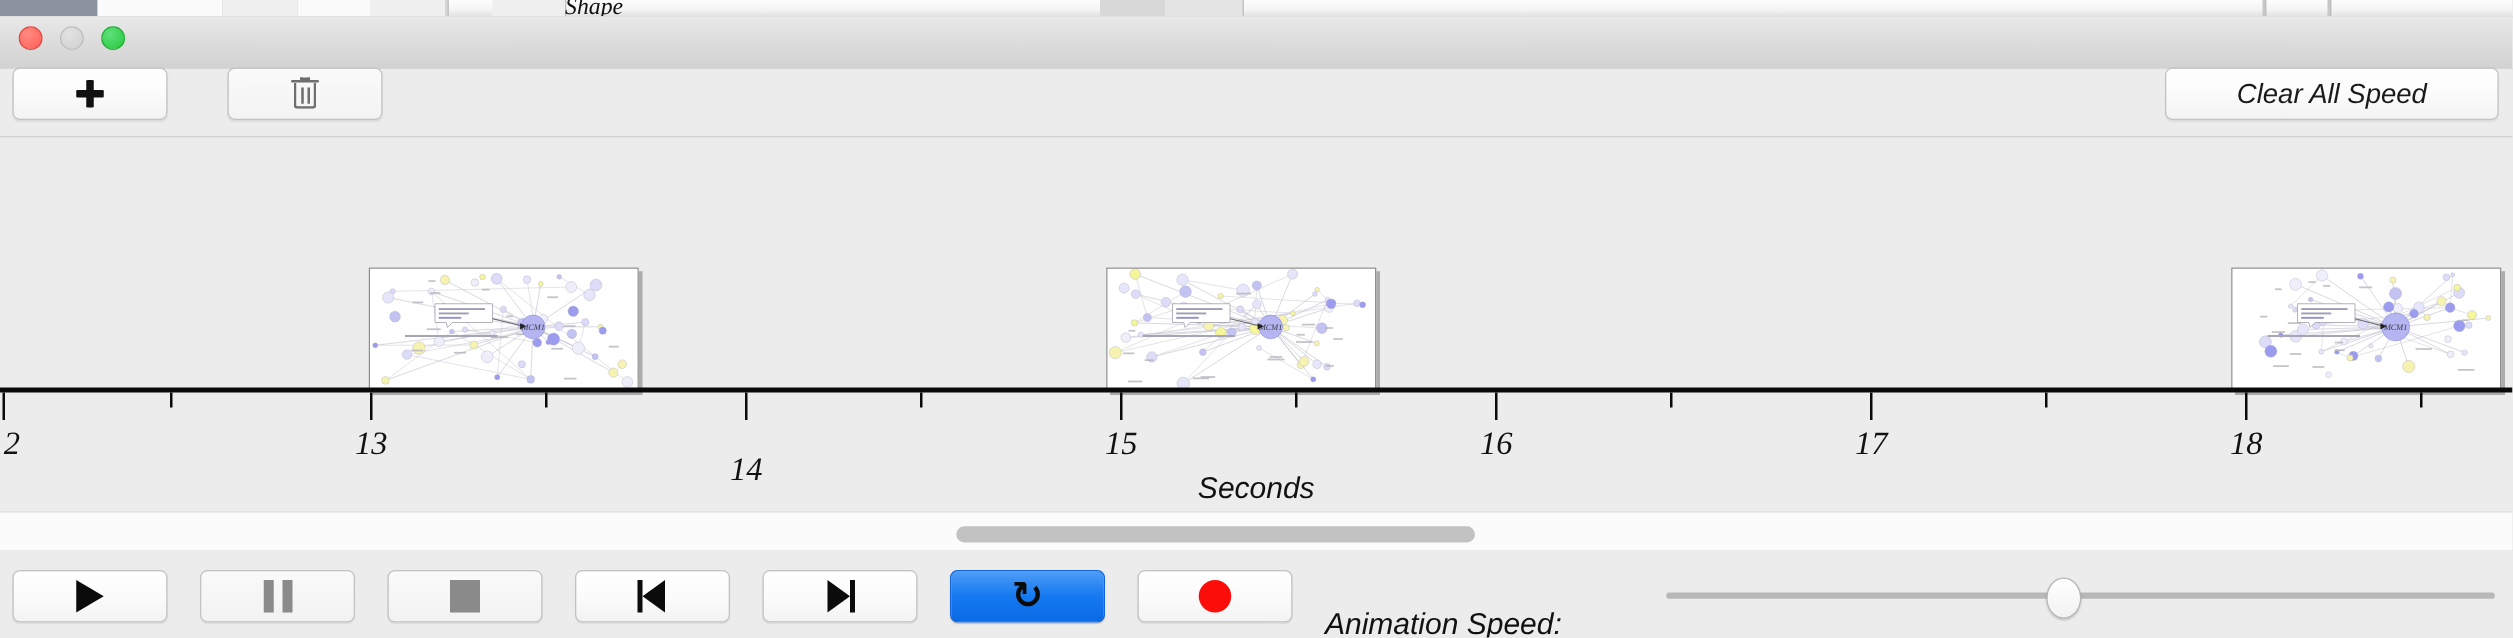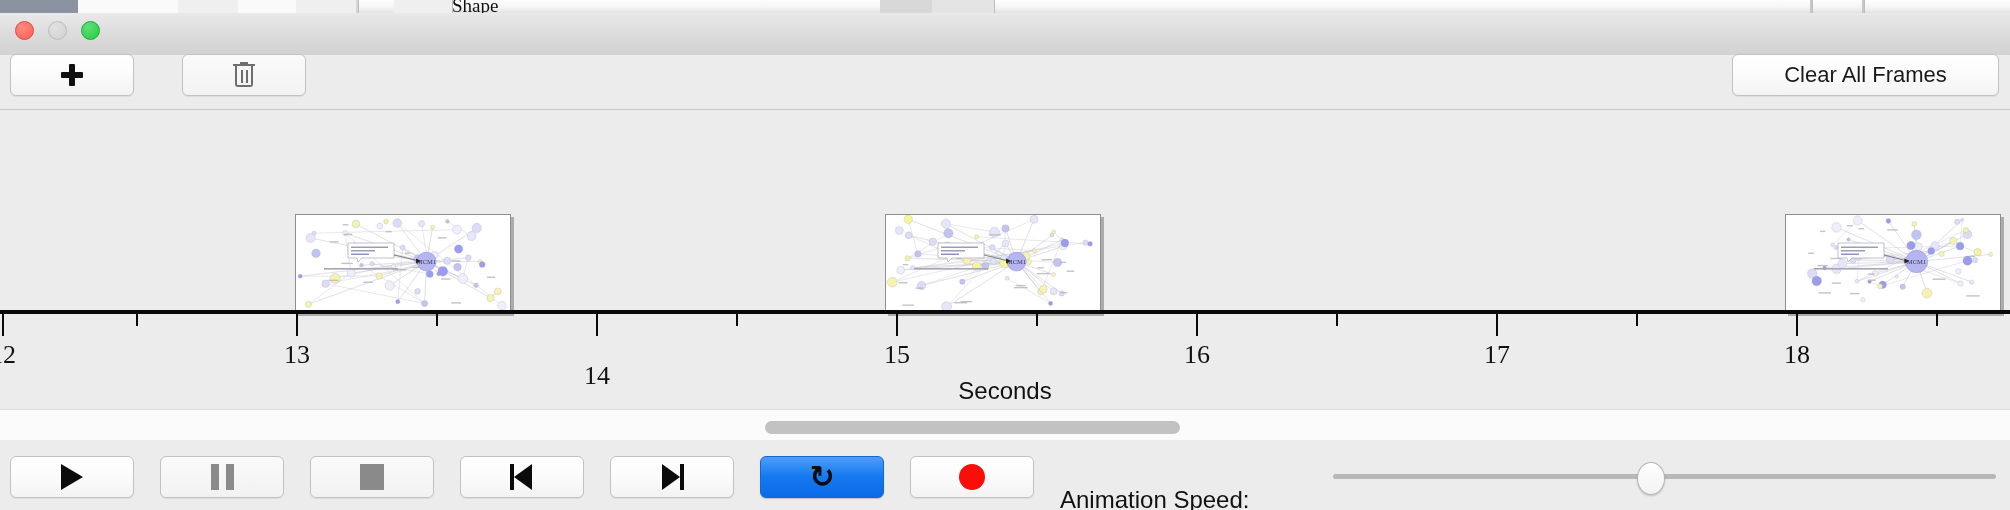--- a/index.html
+++ b/index.html
@@ -2,21 +2,21 @@
 <html><head>
 <meta charset="utf-8">
 <style>
   html,body{margin:0;padding:0;}
   body{
     width:2010px;height:510px;overflow:hidden;
     background:#ececec;
     font-family:"Liberation Sans", sans-serif;
     -webkit-font-smoothing:antialiased;
   }
-  #app{position:relative;width:2010px;height:510px;}
+  #app{position:relative;width:2010px;height:510px;font-style:italic;}
 
   
   .bg-strip{position:absolute;left:0;top:0;width:2010px;height:13px;
     background:linear-gradient(to bottom,#fdfdfd 0%,#f4f4f4 60%,#e2e2e2 100%);
     border-bottom:1px solid #b9b9b9;overflow:hidden;}
   .bg-tab{position:absolute;top:0;height:13px;background:#d6d6d6;border-right:1px solid #bdbdbd;}
   .bg-tab.light{background:#efefef;}
   .bg-tab.white{background:#fafafa;}
   .bg-txt{position:absolute;top:-5px;font-size:19px;color:#111;white-space:nowrap;
     font-family:"Liberation Serif",serif;}
@@ -161,21 +161,21 @@
   <div class="btn flat" id="delete-frame-btn">
     <span class="trash">
       <span class="handle"></span>
         <span class="lid"></span>
         <span class="can"></span>
       <span class="l1"></span>
         <span class="l2"></span>
     </span>
   </div>
 
-  <div class="btn" id="clear-all-btn">Clear All Frames</div>
+  <div class="btn" id="clear-all-btn">Clear All Speed</div>
 
   <div class="timeline"></div>
   <div id="frames-layer">
       <div class="frame" style="left: 295px;">
         <div class="frame-thumb">
           <svg width="214" height="97" viewBox="0 0 214 97">
             <rect width="214" height="97" fill="#ffffff"></rect>
             <line x1="130.54" y1="46.559999999999995" x2="184.3" y2="46.4" stroke="#b9b9c8" stroke-width="0.45"></line>
             <line x1="130.54" y1="46.559999999999995" x2="59.9" y2="9.0" stroke="#b9b9c8" stroke-width="0.45"></line>
             <line x1="125.6" y1="8.7" x2="133.8" y2="59.1" stroke="#c6c6d2" stroke-width="0.4"></line>

